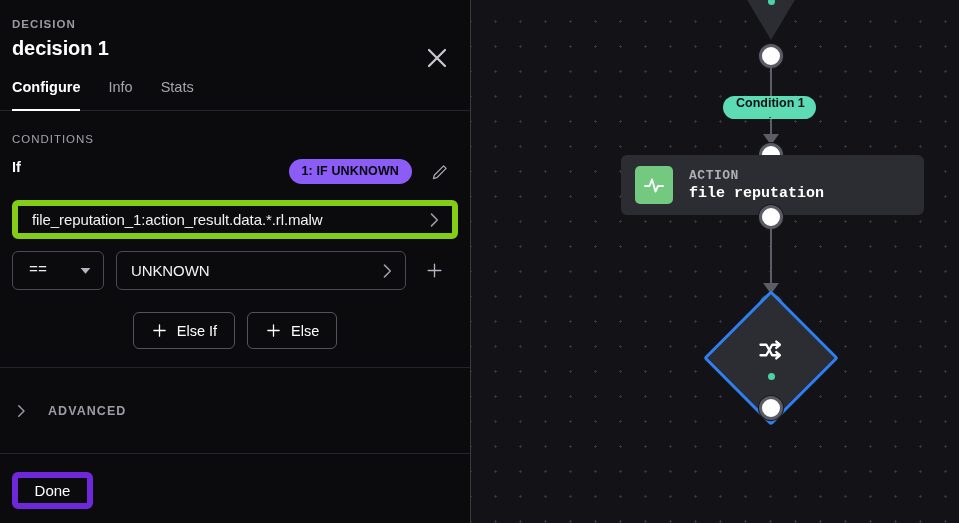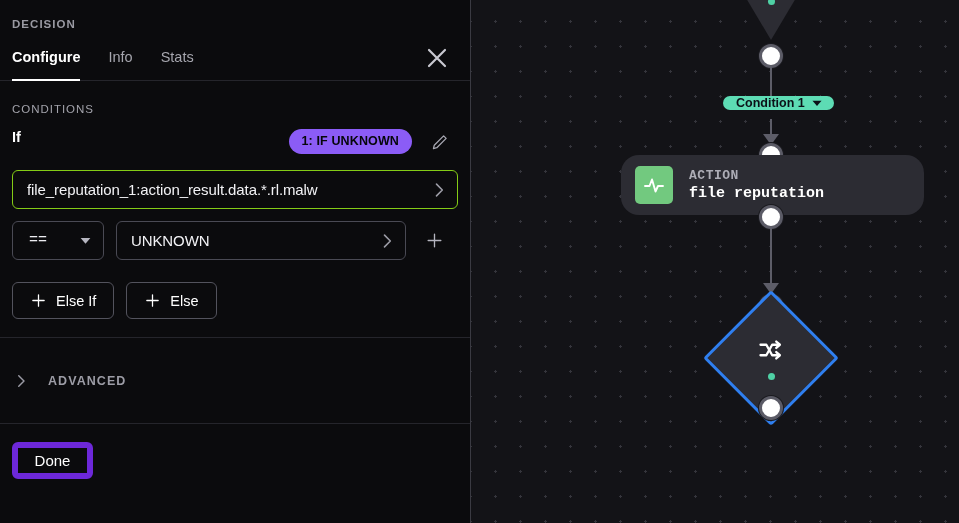--- a/index.html
+++ b/index.html
@@ -135,21 +135,21 @@
     width: 26px; height: 26px;
     margin-left: 14px;
     margin-right: 6px;
     display: flex; align-items: center; justify-content: center;
     cursor: pointer;
   }
 
   .field {
     margin-top: 13px;
     height: 39px;
-    border: 1px solid #84cc16;
+    border: 6px solid #84cc16;
     border-radius: 6px;
     display: flex;
     align-items: center;
     padding: 0 8px 0 14px;
     background: #0b0b0d;
     cursor: pointer;
     overflow: hidden;
   }
   .field-text {
     font-size: 15px;
@@ -200,20 +200,21 @@
     width: 26px; height: 26px;
     display: flex; align-items: center; justify-content: center;
     cursor: pointer;
     margin-left: 3px;
   }
 
   .btn-row {
     display: flex;
     gap: 12px;
     margin-top: 22px;
+    justify-content: center;
   }
   .ghost-btn {
     height: 37px;
     border: 1px solid #53535d;
     border-radius: 6px;
     display: flex;
     align-items: center;
     gap: 9px;
     padding: 0 17px;
     color: #ffffff;
@@ -307,26 +308,27 @@
     width: 7px; height: 7px;
     border-radius: 50%;
     background: #4fd1a5;
   }
 
   
   .cond-pill {
     position: absolute;
     background: #5ddcb4;
     border-radius: 999px;
-    height: 14px;
+    height: 23px;
     display: flex;
     align-items: center;
     gap: 6px;
     padding: 0 11px 0 13px;
     cursor: pointer;
+    flex-direction: column;
   }
   .cond-pill-text {
     font-size: 12.5px;
     font-weight: 700;
     color: #0b1117;
     white-space: nowrap;
   }
 
   
   .action-card {
@@ -390,20 +392,21 @@
 </style>
 </head>
 <body>
 
 <div id="app">
 
   <div id="panel">
 
     <div class="panel-head">
       <div class="eyebrow">DECISION</div>
+      <div class="title">decision 1</div>
 
       <div class="close-btn">
         <svg width="24" height="24" viewBox="0 0 24 24">
           <path d="M4 4 L20 20 M20 4 L4 20" stroke="#c9c9d1" stroke-width="2.2" fill="none" stroke-linecap="round"></path>
         </svg>
       </div>
     </div>
 
     <div class="tabs">
       <div class="tab active">Configure</div>
@@ -502,21 +505,21 @@
       <svg width="12" height="12" viewBox="0 0 16 16">
         <path d="M2 5 L8 12 L14 5 Z" fill="#0b1117"></path>
       </svg>
     </div>
 
     <div class="vline" style="left:299px; top:119px; height:20px;"></div>
     <div class="arrowhead" style="left:292px; top:134px;"></div>
 
     <div class="node-dot" style="left:288px; top:143px;"></div>
 
-    <div class="action-card" style="left:150px; top:155px; width:303px;border-radius:18px;">
+    <div class="action-card" style="left:150px; top:155px; width:303px;">
       <div class="action-icon">
         <svg width="24" height="24" viewBox="0 0 24 24">
           <path d="M3 13 L7.5 13 L10 6.5 L13.5 18.5 L16 13 L21 13" stroke="#ffffff" stroke-width="1.9" fill="none" stroke-linecap="round" stroke-linejoin="round"></path>
         </svg>
       </div>
       <div>
         <div class="action-kind">ACTION</div>
         <div class="action-name">file reputation</div>
       </div>
     </div>

